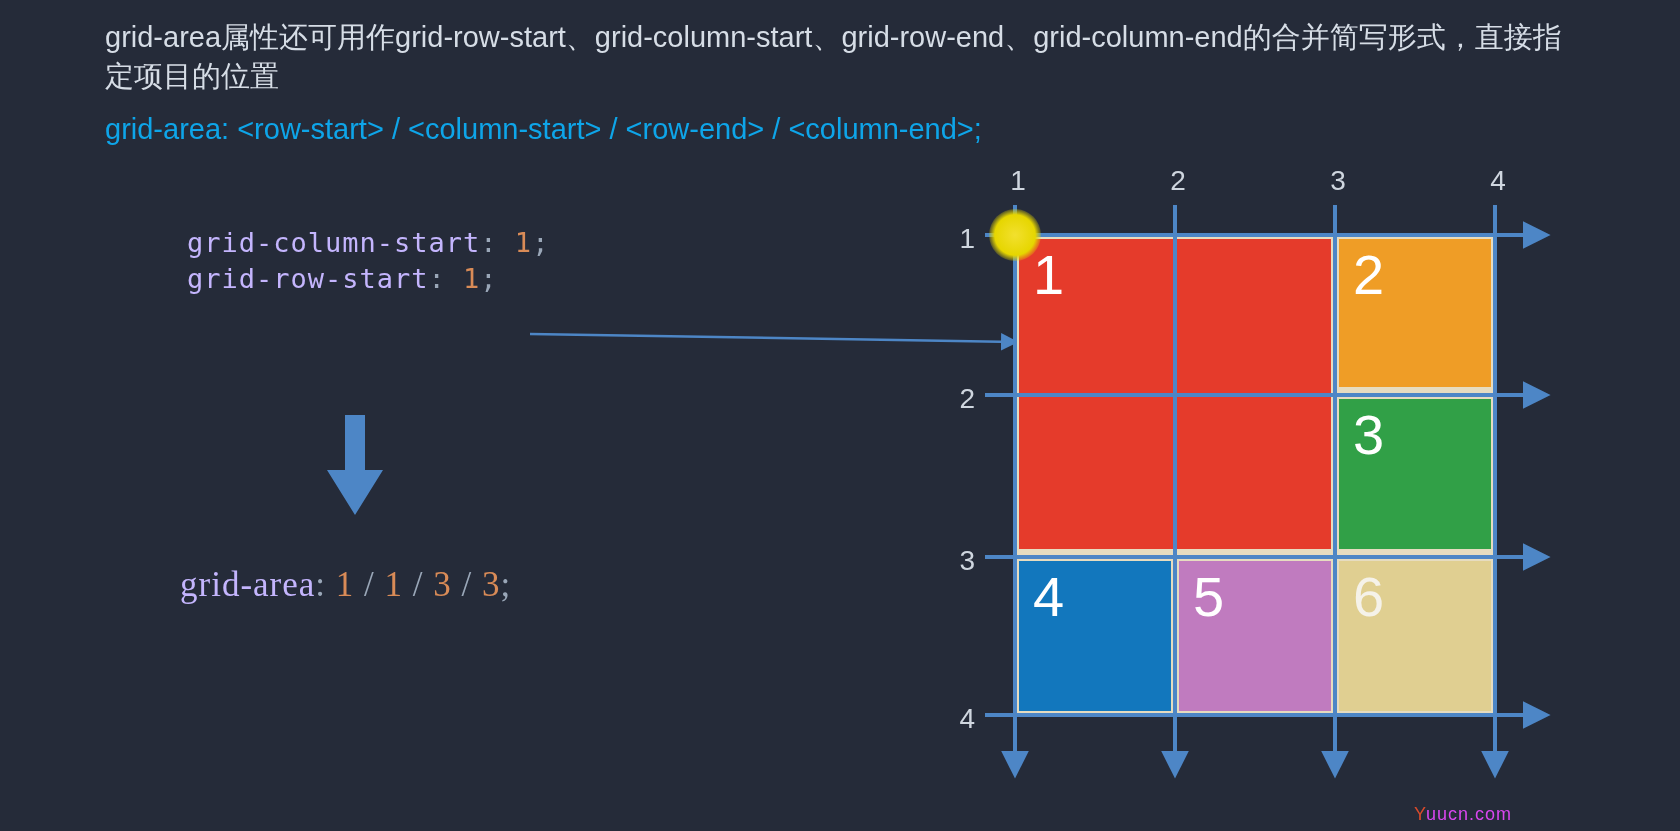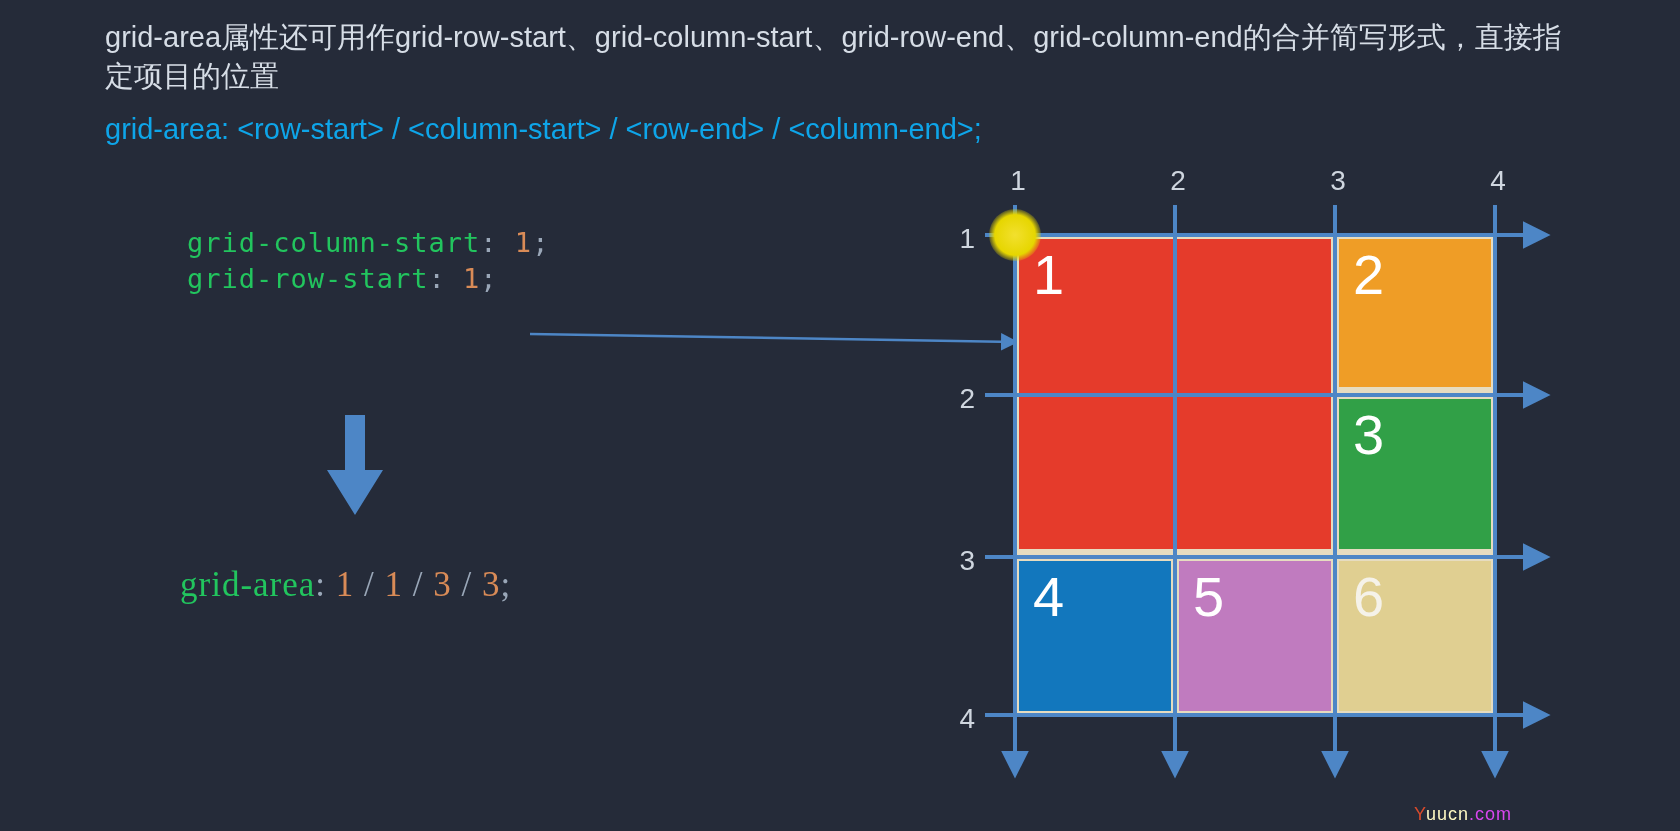--- a/index.html
+++ b/index.html
@@ -1,39 +1,39 @@
 <!DOCTYPE html>
 <html><head>
 <meta charset="utf-8">
 <style>
   html,body{margin:0;padding:0;width:1680px;height:831px;background:#252b39;font-family:"Helvetica Neue",Arial,"Microsoft YaHei",sans-serif;color:#d6dde6;overflow:hidden}
   .page{position:relative;width:1520px;height:831px}
   .para1{position:absolute;left:105px;top:18px;width:1480px;font-size:29px;line-height:1.35;color:#d6dde6}
   .para2{position:absolute;left:105px;top:110px;width:1480px;font-size:29px;line-height:1.35;color:#0ea5e9}
   .code-block{position:absolute;left:187px;top:225px;font-family:"SFMono-Regular",Menlo,Consolas,monospace;font-size:27px;line-height:1.34;letter-spacing:1px}
-  .tok-prop{color:#22c55e}
+  .tok-prop{color:#c4b5fd}
   .tok-num{color:#d98b57}
   .tok-punc{color:#9aa7b8}
   .down-arrow{position:absolute;left:325px;top:415px}
   .code-short{position:absolute;left:180px;top:565px;font-family:Liberation Serif, serif;font-size:35px;letter-spacing:1px}
   .grid-wrap{position:absolute;left:945px;top:165px;width:630px;height:620px}
   .col-label{position:absolute;top:0;font-size:28px;color:#cfd6df;text-align:center;width:30px}
   .row-label{position:absolute;left:0;font-size:28px;color:#cfd6df;text-align:right;width:30px}
   .grid-box{position:absolute;left:70px;top:70px;width:480px;height:480px;background:#e6dcc0}
   .cell{position:absolute;box-sizing:border-box;color:#fff;font-size:56px;line-height:1;padding:8px 14px;font-weight:400}
   .cell.c1{left:4px;top:4px;width:312px;height:310px;background:#e53b2b}
   .cell.c2{left:324px;top:4px;width:152px;height:148px;background:#ef9d26}
   .cell.c3{left:324px;top:164px;width:152px;height:150px;background:#31a047}
   .cell.c4{left:4px;top:326px;width:152px;height:150px;background:#1277bd}
   .cell.c5{left:164px;top:326px;width:152px;height:150px;background:#c07bbf}
   .cell.c6{left:324px;top:326px;width:152px;height:150px;background:#e0cf91;color:#f5f2e9}
   .highlight-dot{position:absolute;width:52px;height:52px;border-radius:50%;background:radial-gradient(circle,#f2e02e 0%,#e6d600 55%,rgba(230,214,0,0) 75%);left:44px;top:44px;pointer-events:none}
   .connector{position:absolute;left:530px;top:330px;width:485px;height:0}
   .watermark{position:absolute;right:8px;bottom:6px;font-size:18px;font-family:Arial;letter-spacing:1px}
-  .watermark .y{color:#d94a2b}.watermark .uucn{color:#fef9c3}.watermark .com{color:#d946ef}
+  .watermark .y{color:#d94a2b}.watermark .uucn{color:#d946ef}.watermark .com{color:#d946ef}
 </style>
 </head>
 <body>
 
 <div class="page">
 
   <div class="para1">grid-area属性还可用作grid-row-start、grid-column-start、grid-row-end、grid-column-end的合并简写形式，直接指定项目的位置</div>
   <div class="para2">grid-area: &lt;row-start&gt; / &lt;column-start&gt; / &lt;row-end&gt; / &lt;column-end&gt;;</div>
 
   <div class="code-block" id="code-long">

